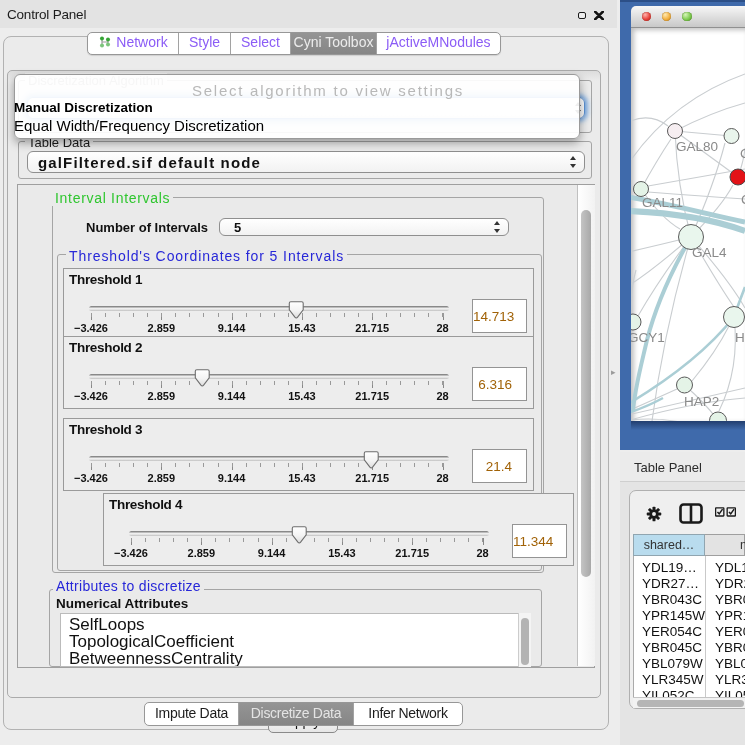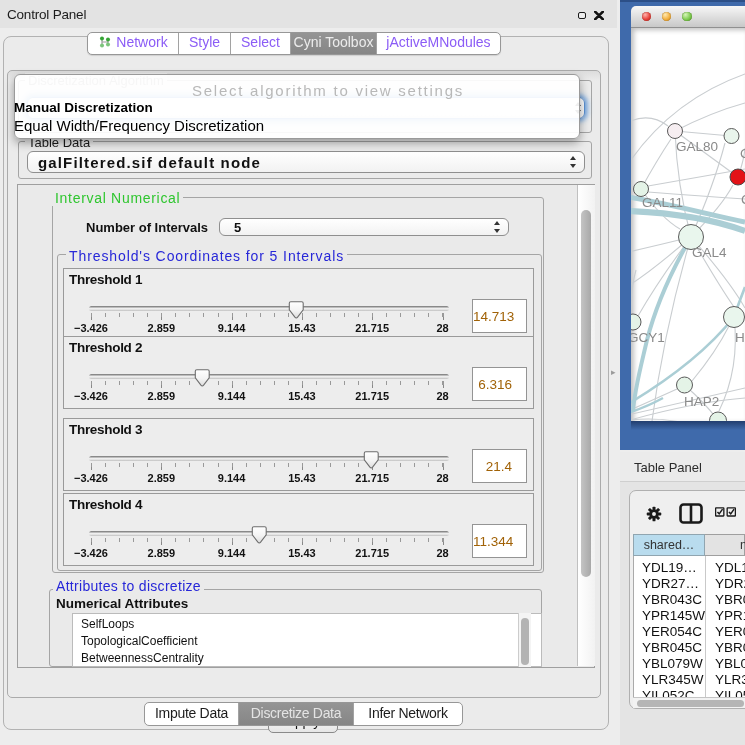--- a/index.html
+++ b/index.html
@@ -43,21 +43,21 @@
 .ticks-major{position:absolute;left:27px;top:44px;width:353px;height:7px;
   background:repeating-linear-gradient(to right,#888 0,#888 1px,transparent 1px,transparent 70.3px);}
 .ticks-minor{position:absolute;left:27px;top:44px;width:353px;height:4px;
   background:repeating-linear-gradient(to right,#999 0,#999 1px,transparent 1px,transparent 14.06px);}
 .tlabels{position:absolute;left:0;top:52.5px;width:100%;height:12px;font-size:11px;font-weight:bold;color:#111;}
 .tlabels span{position:absolute;transform:translateX(-50%);white-space:nowrap;}
 .vfield{position:absolute;left:408px;top:30px;width:55px;height:34px;border:1px solid #949494;background:#fff;
   font-size:13.5px;color:#a16207;text-align:right;line-height:34px;padding-right:14px;box-sizing:border-box;}
 .thumb-svg{position:absolute;top:32px;}
 
-#attrlist{left:72px;top:613px;width:470px;height:54px;background:#fff;border:1px solid #bbb;font-size:12px;color:#111;overflow:hidden;}
+#attrlist{left:60px;top:613px;width:470px;height:54px;background:#fff;border:1px solid #bbb;font-size:17px;color:#111;overflow:hidden;}
 #attrlist{padding-top:2px;box-sizing:border-box;} #attrlist div{padding-left:8px;height:17px;line-height:17px;}
 #listsb{left:518px;top:613px;width:12px;height:54px;background:#f4f4f4;border-left:1px solid #ccc;}
 #listsb .thumb{position:absolute;left:1.5px;top:5px;width:8px;height:47px;border-radius:4px;background:#b3b3b3;}
 
 #applybtn{left:268px;top:672px;width:68px;height:19px;border:1px solid #8a8a8a;border-radius:5px;
   background:linear-gradient(#fefefe,#e6e6e6);font-size:13.5px;color:#111;text-align:center;line-height:18px;margin-top:40px;}
 
 #popup{left:14px;top:74px;width:564px;height:63px;background:rgba(255,255,255,0.92);border:1px solid #9a9a9a;
   border-radius:6px;box-shadow:0 4px 10px rgba(0,0,0,0.35);z-index:50;}
 #popup .hint{position:absolute;left:177px;top:7px;font-size:15px;letter-spacing:1.75px;color:#b8b8b8;white-space:nowrap;}
@@ -114,21 +114,21 @@
 <div class="combo" style="left:27px;top:151px;width:556px;height:20px;">
   <div class="tx" style="font-size:15px;letter-spacing:1.15px;">galFiltered.sif default node</div>
   <div class="stepper">
       <div class="up"></div>
       <div class="dn"></div>
     </div>
 </div>
 
 <div class="abs" id="scrollpane"></div>
 <div class="group" style="left:52px;top:197px;width:490px;height:374px;background:#eaeaea;"></div>
-<div class="glabel" style="left:52px;top:190px;color:#2fc62f;background:#eaeaea;font-size:14px;letter-spacing:0.7px;">Interval Numerical</div>
+<div class="glabel" style="left:52px;top:190px;color:#2fc62f;background:#eaeaea;font-size:14px;letter-spacing:0.7px;">Interval Intervals</div>
 <div class="abs" style="left:86px;top:220px;font-size:13px;font-weight:bold;color:#111;">Number of Intervals</div>
 <div class="combo" style="left:219px;top:218px;width:288px;height:16px;">
   <div class="tx" style="left:14px;">5</div>
   <div class="stepper">
       <div class="up"></div>
       <div class="dn"></div>
     </div>
 </div>
 <div class="group" style="left:57px;top:254px;width:483px;height:315px;"></div>
 <div class="glabel" style="left:66px;top:248px;color:#2727d8;background:#eaeaea;font-size:14px;letter-spacing:0.9px;">Threshold's Coordinates for 5 Intervals</div>
@@ -201,21 +201,21 @@
         <linearGradient id="tg3" x1="0" y1="0" x2="0" y2="1">
           <stop offset="0" stop-color="#ffffff"></stop>
           <stop offset="0.55" stop-color="#f3f3f3"></stop>
           <stop offset="1" stop-color="#dcdcdc"></stop>
         </linearGradient>
       </defs>
       <path d="M2.8,0.8 L13.7,0.8 Q15.2,0.8 15.2,2.3 L15.2,8.8 L9.6,16.2 Q8.25,17.9 6.9,16.2 L1.3,8.8 L1.3,2.3 Q1.3,0.8 2.8,0.8 Z" fill="url(#tg3)" stroke="#6e6e6e" stroke-width="1.1"></path>
     </svg>
 <div class="vfield">21.4</div>
 </div>
-<div class="tbox" style="top:493px;">
+<div class="tbox" style="top:493px;margin-left:40px;">
 <div class="lbl">Threshold 4</div>
 <div class="track"></div>
 <div class="ticks-major"></div>
 <div class="ticks-minor"></div>
 <div class="tlabels">
       <span style="left:27px;">−3.426</span>
       <span style="left:97.3px;">2.859</span>
       <span style="left:167.6px;">9.144</span>
       <span style="left:237.9px;">15.43</span>
       <span style="left:308.2px;">21.715</span>

